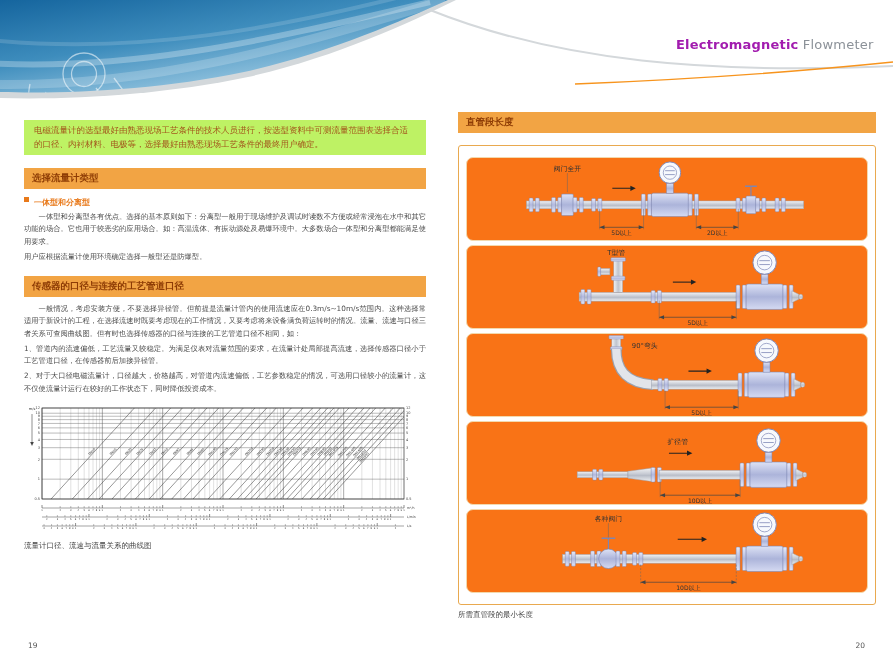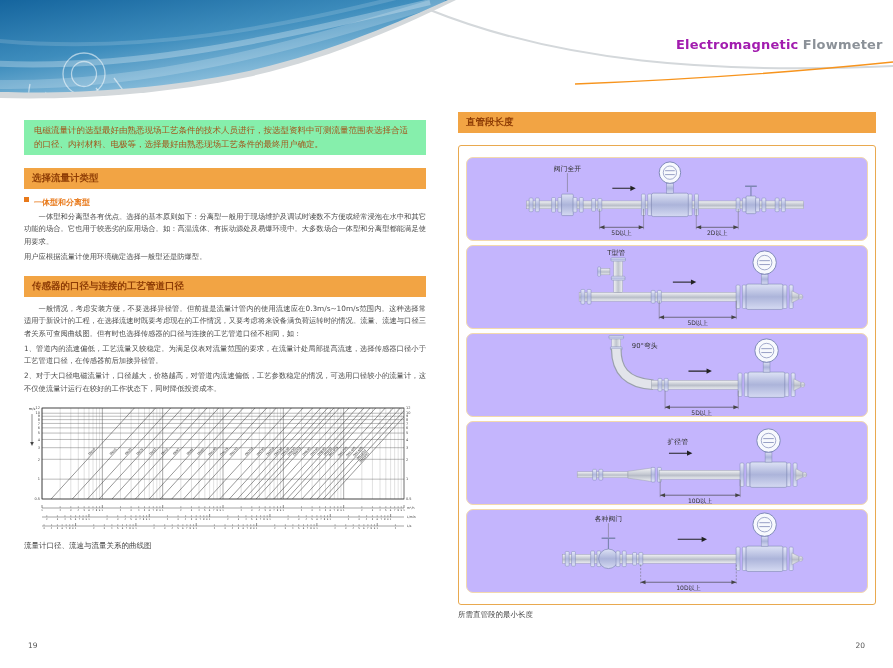--- a/index.html
+++ b/index.html
@@ -2,36 +2,36 @@
 <html><head>
 <meta charset="utf-8">
 <style>
 *{margin:0;padding:0;box-sizing:border-box}
 html,body{width:893px;height:668px}
 body{background:#fff;font-family:"DejaVu Sans","Liberation Sans",sans-serif;position:relative;overflow:hidden}
 .page{position:absolute;inset:0;background:#fff}
 .header{position:absolute;top:0;left:0;width:893px;height:104px}
 .hdr-title{position:absolute;top:37px;left:676px;font-size:13px;letter-spacing:.2px;white-space:nowrap}
 .hdr-title .t1{color:#a21caf;font-weight:bold}
-.hdr-title .t2{color:#8b9198;font-weight:bold}
+.hdr-title .t2{color:#8b9198;font-weight:normal}
 .col{position:absolute}
 .col-left{left:24px;top:120px;width:402px}
 .col-right{left:458px;top:112px;width:418px}
-.intro-box{background:#86efac;color:#a2561c;font-size:8.5px;line-height:1.6;padding:4px 10px}
+.intro-box{background:#bef264;color:#a2561c;font-size:8.5px;line-height:1.6;padding:4px 10px}
 .bar{background:#f2a444;color:#8e3c05;font-weight:bold;font-size:9.5px;padding:4px 8px;margin-top:13px}
 .bar.mt0{margin-top:0}
 .sub{margin-top:8px;font-size:8px;color:#e8791a;font-weight:bold;display:flex;align-items:flex-start}
 .sq{display:inline-block;width:5px;height:5px;background:#e8791a;margin-right:5px}
 .body{font-size:7.3px;line-height:1.68;color:#4c4c4c;margin-top:3px;text-align:justify}
 .mt6{margin-top:6px}
 .indent{text-indent:2em}
 .caption{font-size:7.5px;color:#444;margin-top:5px}
 #nomo{width:402px;height:134px;margin-top:7px;display:block}
 .diagram-outer{margin-top:12px;border:1px solid #e9a94f;border-radius:3px;padding:7px;background:#fff}
-.diagram-box{border:1px solid #f3d9ad;border-radius:7px;background:#c4b5fd;height:84px;margin:4px 0;overflow:hidden}
+.diagram-box{border:1px solid #f3d9ad;border-radius:7px;background:#f97316;height:84px;margin:4px 0;overflow:hidden}
 .diagram-box svg{width:100%;height:100%;display:block}
 .pagenum{position:absolute;bottom:18px;font-size:7.5px;color:#555}
 .left-num{left:28px}
 .right-num{right:28px}
 </style>
 </head>
 <body>
 
 <div class="page">
 

